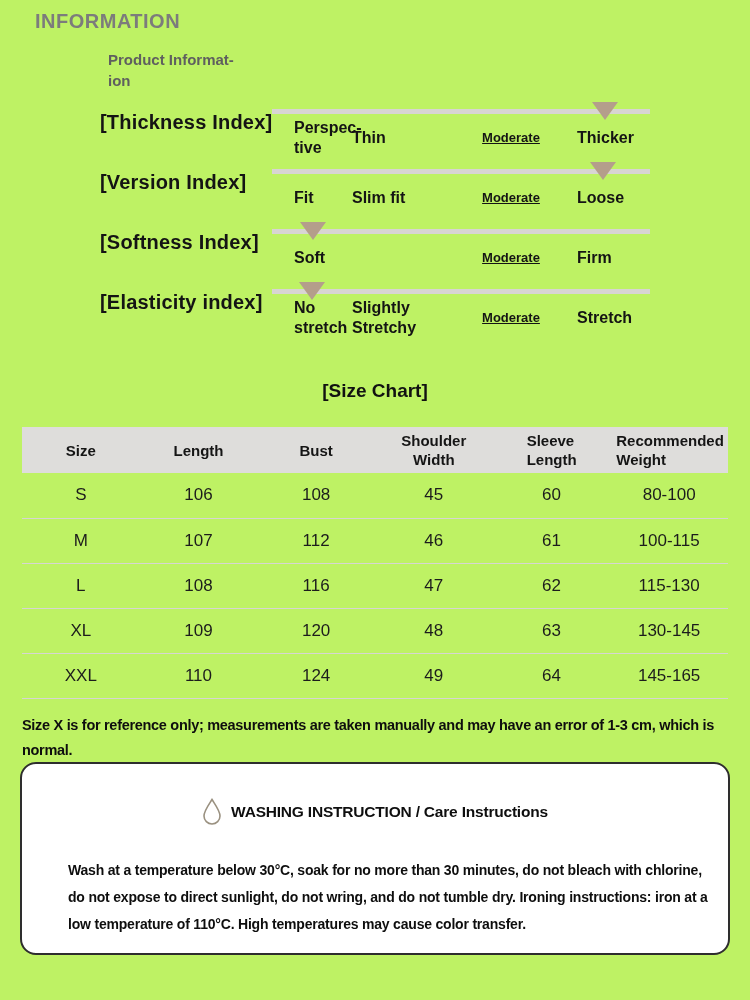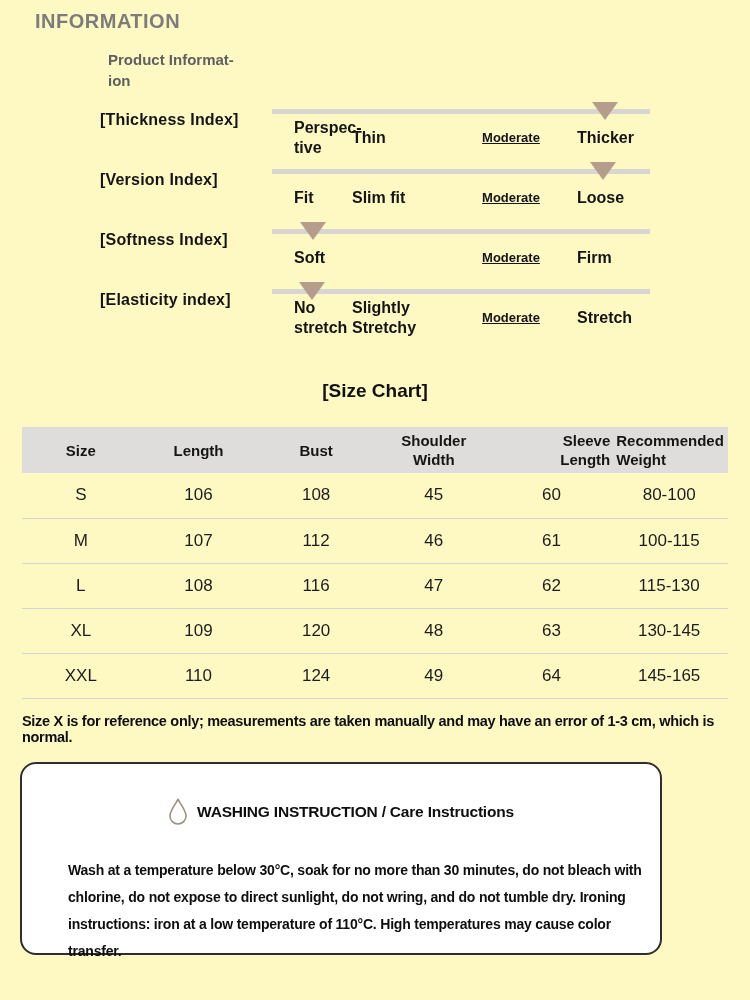--- a/index.html
+++ b/index.html
@@ -6,55 +6,55 @@
     --marker:#b49e8b;
     --bar:#d8d5d2;
     --thead:#dedddb;
     --heading:#7c7c7c;
     --drop:#9a9180;
     --boxborder:#2e2e2e;
   }
   *{box-sizing:border-box;}
   html,body{margin:0;padding:0;background:#ffffff;}
   body{font-family:"Liberation Sans", sans-serif;color:#161616;}
-  .page{position:relative;width:750px;height:1000px;background:#fef9c3;overflow:hidden;}
+  .page{position:relative;width:750px;height:1000px;background:#bef264;overflow:hidden;}
 
   
   .info-header{position:absolute;top:10px;left:35px;}
   .info-title{font-size:20px;font-weight:700;color:var(--heading);letter-spacing:0.5px;}
   .info-subtitle{margin-left:73px;margin-top:16px;font-size:15px;line-height:21px;font-weight:700;color:#5f5f5f;white-space:pre-line;}
 
   
   .indices{position:absolute;top:95px;left:0;width:750px;}
   .index-row{position:relative;height:60px;}
-  .index-label{position:absolute;left:100px;top:16px;font-size:16px;font-weight:700;letter-spacing:0.2px;color:#141414;}
+  .index-label{position:absolute;left:100px;top:16px;font-size:20px;font-weight:700;letter-spacing:0.2px;color:#141414;}
   .scale{position:absolute;left:272px;top:0;width:378px;height:60px;}
   .scale-bar{position:absolute;left:0;right:0;top:14px;height:5px;background:var(--bar);}
   .scale-marker{position:absolute;top:7px;width:0;height:0;margin-left:-13px;
     border-left:13px solid transparent;border-right:13px solid transparent;border-top:18px solid var(--marker);}
   .lv{position:absolute;top:43px;transform:translateY(-50%);font-size:16px;font-weight:700;line-height:20px;white-space:pre-line;color:#141414;}
   .lv0{left:22px;}
   .lv1{left:80px;width:126px;text-align:left;}
   .lv2{left:181px;width:116px;text-align:center;font-size:13px;text-decoration:underline;}
   .lv3{left:305px;}
 
   
   .size-chart-title{position:absolute;top:380px;left:0;width:750px;text-align:center;font-size:19px;font-weight:700;color:#111;}
   .size-table{position:absolute;top:427px;left:22px;width:706px;border-collapse:collapse;table-layout:fixed;}
   .size-table thead th{background:var(--thead);height:46px;padding:0;font-size:15px;line-height:19px;font-weight:700;
     white-space:pre-line;vertical-align:middle;text-align:center;color:#151515;}
-  .size-table thead th.th-left-5{text-align:right;padding-left:34px;}
+  .size-table thead th.th-left-5{text-align:left;padding-left:34px;}
   .size-table thead th.th-left-6{text-align:left;padding-left:6px;}
   .size-table tbody td{height:45px;text-align:center;vertical-align:middle;font-size:17px;font-weight:400;
     color:#1c1c1c;border-bottom:1px solid #d6d5d3;}
 
-  .size-note{position:absolute;top:713px;left:22px;width:708px;font-size:14.5px;font-weight:700;line-height:16px;letter-spacing:-0.3px;color:#0e0e0e;}
+  .size-note{position:absolute;top:713px;left:22px;width:708px;font-size:14.5px;font-weight:700;line-height:25px;letter-spacing:-0.3px;color:#0e0e0e;}
 
   
-  .wash-box{position:absolute;top:762px;left:20px;width:642px;height:193px;border:2px solid var(--boxborder);border-radius:16px;background:#fff;}
+  .wash-box{position:absolute;top:762px;left:20px;width:710px;height:193px;border:2px solid var(--boxborder);border-radius:16px;background:#fff;}
   .wash-header{display:flex;justify-content:center;align-items:center;gap:9px;margin-top:34px;font-size:15.5px;font-weight:700;letter-spacing:-0.2px;color:#0e0e0e;}
   .drop-icon{width:20px;height:27px;flex:0 0 auto;}
   .drop-icon path{fill:none;stroke:var(--drop);stroke-width:1.6;}
   .wash-body{margin:32px 16px 0 46px;font-size:14px;font-weight:700;line-height:27px;letter-spacing:-0.2px;color:#0e0e0e;}
 </style>
 </head>
 <body>
 
 <div class="page">
 

